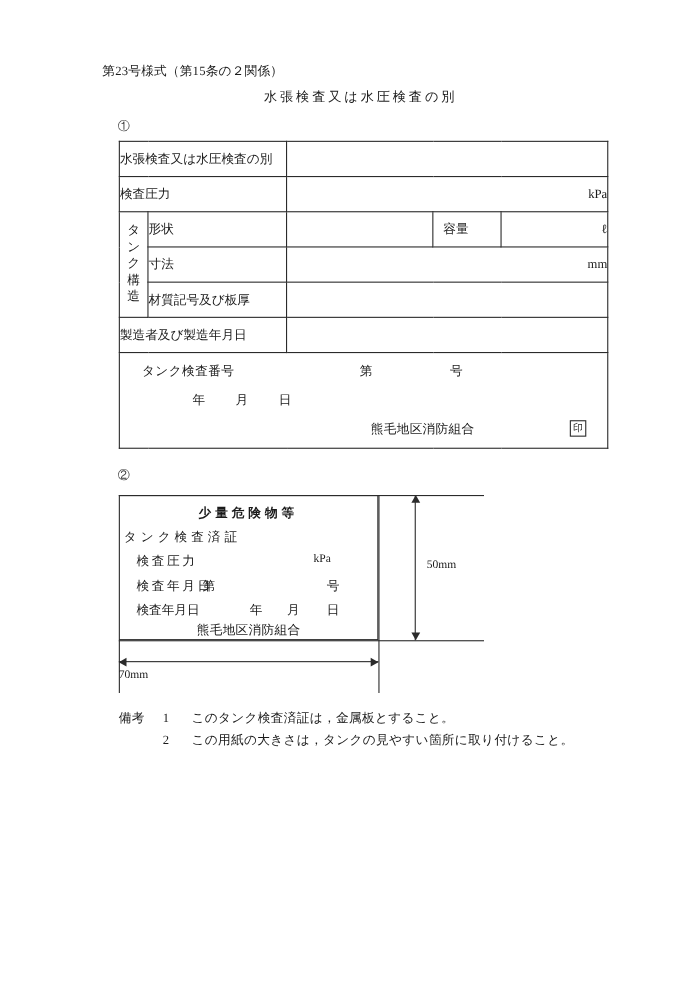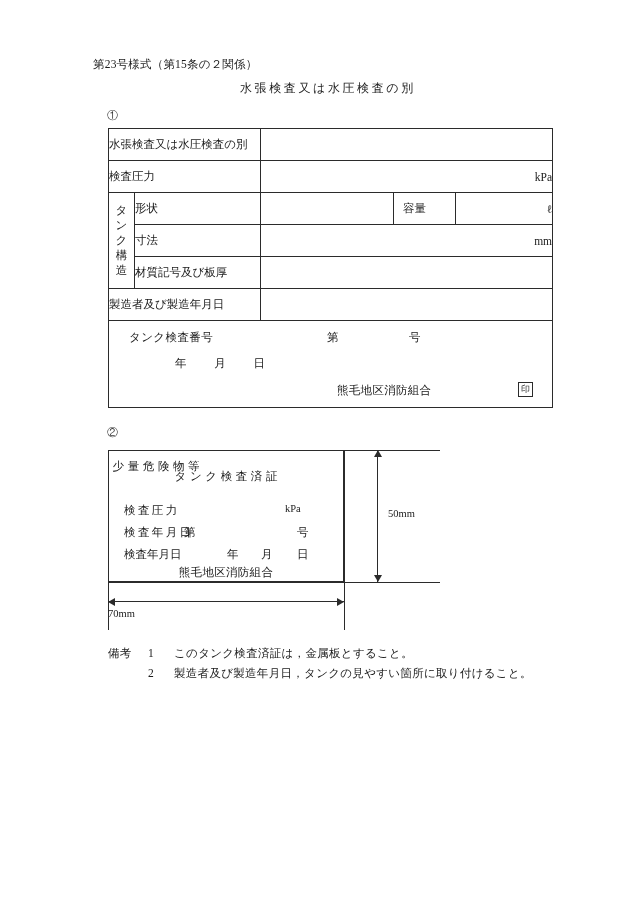--- a/index.html
+++ b/index.html
@@ -188,28 +188,29 @@
     box-sizing: border-box;
   }
   .plate-line {
     position: absolute;
     font-size: 11.5px;
     white-space: nowrap;
   }
   .pl-title-1 {
     left: 0; right: 4px;
     top: 8px;
-    text-align: left;
+    text-align: center;
     letter-spacing: 3.6px;
     text-indent: 3.6px;
+    font-weight: bold;
   }
   .pl-title-2 {
     left: 0; right: 0;
-    top: 18px;
-    text-align: center;
+    top: 30px;
+    text-align: left;
     letter-spacing: 3.6px;
     text-indent: 3.6px;
   }
   .pl-row { left: 15px; }
   .pl-row-label { letter-spacing: 2.4px; }
   .pl-p   { top: 52px; }
   .pl-n   { top: 74px; }
   .pl-d   { top: 96px; }
   .pl-unit-kpa { position: absolute; left: 176px; top: 52px; font-size: 10.5px; }
   .pl-unit-gou { position: absolute; left: 188px; top: 74px; font-size: 11.5px; }
@@ -453,17 +454,17 @@
 
   <div class="note-2">
     <div class="note-2-row">
       <span class="note-2-label">備考</span>
       <span class="note-2-num">1</span>
       <span class="note-2-text">このタンク検査済証は，金属板とすること。</span>
     </div>
     <div class="note-2-row cont">
       <span class="note-2-label">備考</span>
       <span class="note-2-num">2</span>
-      <span class="note-2-text">製造者及び製造年月日，タンクの見やすい箇所に取り付けること。</span>
+      <span class="note-2-text">この用紙の大きさは，タンクの見やすい箇所に取り付けること。</span>
     </div>
   </div>
 
 </div>
 
 </body></html>

